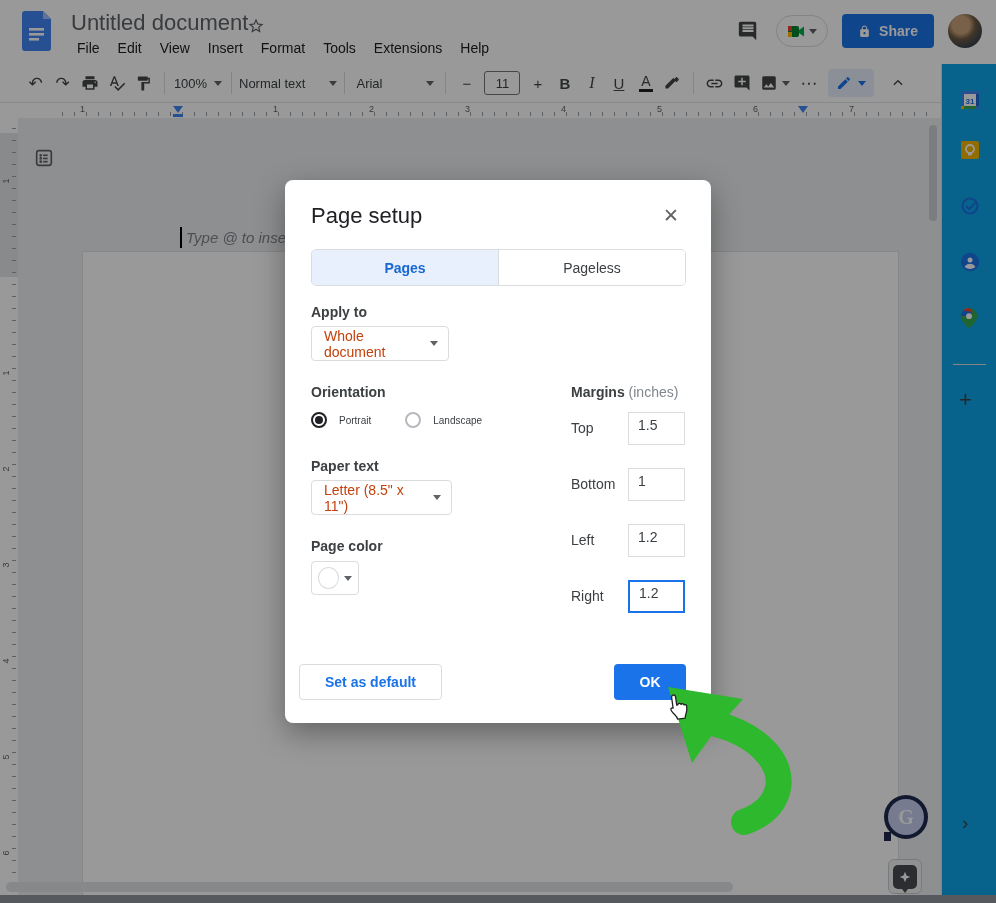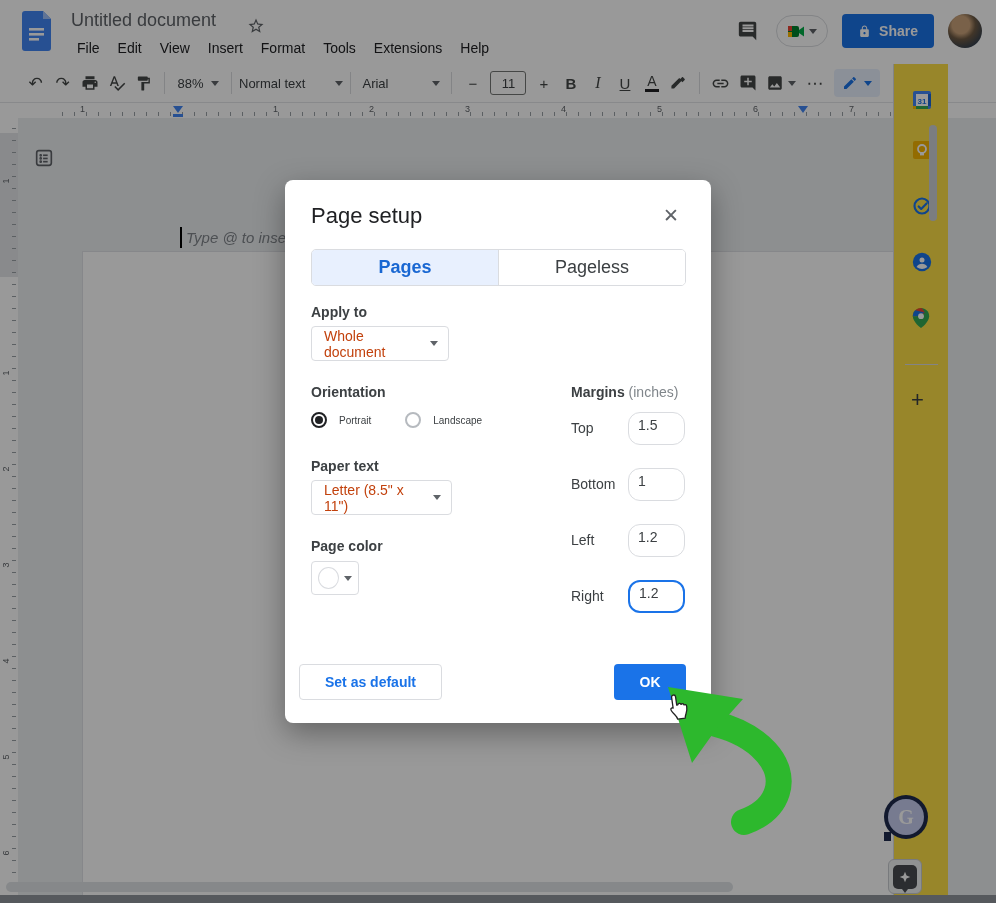--- a/index.html
+++ b/index.html
@@ -3,21 +3,21 @@
 <meta charset="utf-8">
 <style>
   * { box-sizing: border-box; }
   html,body { margin:0; padding:0; width:996px; height:903px; overflow:hidden;
               font-family:"Liberation Sans", sans-serif; background:#fff; }
   svg { display:block; }
 
   
   .topbar { position:absolute; left:0; top:0; width:996px; height:64px; background:#fff; z-index:1; }
   .docs-logo { position:absolute; left:22px; top:11px; width:29px; height:40px; cursor:pointer; }
-  .doc-title { position:absolute; left:71px; top:10px; font-size:18px; color:#5f6368; }
+  .doc-title { position:absolute; left:71px; top:10px; font-size:22px; color:#5f6368; }
   .star-btn { position:absolute; left:242px; top:12px; width:20px; height:20px; }
   .menubar { position:absolute; left:70px; top:38px; display:flex; gap:4px; }
   .menu-item { font-size:14px; color:#202124; padding:2px 7px; border-radius:4px; cursor:pointer; }
   .top-right { position:absolute; right:14px; top:14px; display:flex; align-items:center; gap:14px; }
   .icon-btn { width:28px; height:28px; display:flex; align-items:center; justify-content:center; cursor:pointer; }
   .meet-pill { width:52px; height:32px; border:1px solid #dadce0; border-radius:16px;
                display:flex; align-items:center; justify-content:center; gap:4px; cursor:pointer; background:#fff; }
   .share-btn { height:34px; padding:0 16px; background:#1a73e8; color:#fff; border:none; border-radius:4px;
                font-size:14px; font-weight:bold; display:flex; align-items:center; gap:8px; cursor:pointer; }
   .avatar { width:34px; height:34px; border-radius:50%;
@@ -54,21 +54,21 @@
   .vrnum { position:absolute; left:3px; font-size:9px; color:#5f6368; transform:rotate(-90deg); }
   .paper { position:absolute; left:82px; top:133px; width:817px; height:770px; background:#fff; border:1px solid #e0e2e6; }
   .outline-btn { position:absolute; left:30px; top:144px; width:27px; height:27px; display:flex; align-items:center; justify-content:center; cursor:pointer; }
   .type-cursor { position:absolute; left:180px; top:227px; width:2px; height:21px; background:#000; }
   .placeholder { position:absolute; left:186px; top:229px; font-size:15px; font-style:italic; color:#80868b; white-space:nowrap; }
   .vscroll { position:absolute; left:929px; top:125px; width:8px; height:96px; border-radius:4px; background:#cdd1d6; cursor:pointer; }
   .hscroll { position:absolute; left:6px; top:882px; width:727px; height:10px; border-radius:5px; background:#dfe3e7; cursor:pointer; z-index:2; }
   .bottom-strip { position:absolute; left:0; top:895px; width:996px; height:8px; background:#8f959b; z-index:2; }
 
   
-  .rightbar { position:absolute; left:893px; top:64px; width:55px; height:831px; background:#fde047;
+  .rightbar { position:absolute; left:941px; top:64px; width:55px; height:831px; background:#0ea5e9;
               border-left:1px solid #dadce0; z-index:1; }
   .side-item { position:absolute; left:18px; width:20px; height:20px; cursor:pointer; }
   .side-divider { position:absolute; left:11px; width:33px; height:1px; background:#dadce0; }
   .side-plus { position:absolute; left:17px; font-size:22px; color:#3c4043; cursor:pointer; line-height:1; }
   .side-expand { position:absolute; left:20px; top:748px; font-size:19px; color:#3c4043; cursor:pointer; }
 
   
   .grammarly { position:absolute; left:884px; top:795px; width:44px; height:44px; border-radius:50%;
                background:#1e2b4d; z-index:1; cursor:pointer; }
   .grammarly .inner { position:absolute; inset:4px; border-radius:50%; background:#c6cdf0;
@@ -85,39 +85,39 @@
 
   
   .backdrop { position:absolute; inset:0; background:rgba(0,0,0,0.40); z-index:40; }
   .dialog { position:absolute; left:285px; top:180px; width:426px; height:543px; background:#fff;
             border-radius:8px; box-shadow:0 10px 30px rgba(0,0,0,.35); z-index:50; }
   .dlg-title { position:absolute; left:26px; top:23px; font-size:22px; color:#202124; }
   .dlg-close-btn { position:absolute; left:375px; top:24px; width:22px; height:22px; font-size:19px; color:#5f6368;
                    display:flex; align-items:center; justify-content:center; cursor:pointer; }
   .tabs { position:absolute; left:26px; top:69px; width:375px; height:37px; border:1px solid #dadce0;
           border-radius:5px; display:flex; overflow:hidden; }
-  .tab { flex:1; display:flex; align-items:center; justify-content:center; font-size:18px; font-weight:bold; cursor:pointer; }
+  .tab { flex:1; display:flex; align-items:center; justify-content:center; font-size:14px; font-weight:bold; cursor:pointer; }
   .tab.active { background:#e8f0fe; color:#1967d2; }
   .tab.inactive { background:#fff; color:#3c4043; border-left:1px solid #dadce0; font-weight:normal; }
   .fld-label { position:absolute; font-size:14px; font-weight:bold; color:#3c4043; }
   .fld-label .unit { font-weight:normal; color:#80868b; }
   .dropdown { position:absolute; height:35px; border:1px solid #dadce0; border-radius:4px; background:#fff;
               display:flex; align-items:center; padding:0 10px 0 12px; gap:10px; cursor:pointer; }
   .dropdown .val { font-size:14px; color:#c2410c; }
   .radio-row { position:absolute; left:26px; top:232px; display:flex; align-items:center; gap:34px; }
   .radio-opt { display:flex; align-items:center; gap:12px; cursor:pointer; }
   .radio-dot { width:16px; height:16px; border-radius:50%; border:2px solid #202124; position:relative; }
   .radio-dot.on:after { content:""; position:absolute; inset:2px; border-radius:50%; background:#202124; }
   .radio-dot.off { border-color:#b6babf; }
   .radio-lbl { font-size:10px; color:#3c4043; }
   .color-chip { position:absolute; left:26px; top:381px; width:48px; height:34px; border:1px solid #dadce0;
                 border-radius:4px; display:flex; align-items:center; padding:0 6px; gap:5px; cursor:pointer; background:#fff; }
   .color-circle { width:22px; height:22px; border-radius:50%; border:1px solid #dadce0; background:#fff; }
   .mrow-label { position:absolute; left:286px; width:56px; font-size:14px; color:#3c4043; line-height:33px; }
-  .minput { position:absolute; left:343px; width:57px; height:33px; border:1px solid #dadce0; border-radius:12px;
+  .minput { position:absolute; left:343px; width:57px; height:33px; border:1px solid #dadce0; border-radius:0;
             font-size:14px; color:#3c4043; padding:0 0 8px 9px; font-family:"Liberation Sans", sans-serif; outline:none; background:#fff; }
   .minput.focused { border:2px solid #1a73e8; }
   .dlg-btn { position:absolute; top:484px; height:36px; border:1px solid #dadce0; border-radius:4px; background:#fff;
              color:#1a73e8; font-size:14px; font-weight:bold; cursor:pointer; font-family:"Liberation Sans", sans-serif; }
   .dlg-btn.primary { background:#1a73e8; color:#fff; border:none; }
 
   
   .annotation-layer { position:absolute; inset:0; z-index:60; pointer-events:none; }
 </style>
 </head>
@@ -185,25 +185,25 @@
         <path d="M12.45 16h2.09L9.43 3H7.57L2.46 16h2.09l1.12-3h5.64l1.14 3zm-6.02-5L8.5 5.48 10.57 11H6.43zm15.16.59l-8.09 8.09L9.83 16l-1.41 1.41 5.09 5.09L23 13l-1.41-1.41z"></path>
       </svg>
   </div>
   <div class="tbtn">
     <svg width="17" height="17" viewBox="0 0 24 24" fill="#444746">
         <path d="M18 4V3c0-.55-.45-1-1-1H5c-.55 0-1 .45-1 1v4c0 .55.45 1 1 1h12c.55 0 1-.45 1-1V6h1v4H9v11c0 .55.45 1 1 1h2c.55 0 1-.45 1-1v-9h8V4h-3z"></path>
       </svg>
   </div>
   <div class="tsep"></div>
   <div class="tbtn" style="min-width:52px; gap:7px">
-    <span class="ttext">88%</span>
+    <span class="ttext">100%</span>
       <span class="caret"></span>
   </div>
   <div class="tsep"></div>
-  <div class="tbtn" style="min-width:96px; gap:30px">
+  <div class="tbtn" style="min-width:96px; gap:24px">
     <span class="ttext">Normal text</span>
       <span class="caret"></span>
   </div>
   <div class="tsep"></div>
   <div class="tbtn" style="min-width:86px; justify-content:space-between; padding:0 4px">
     <span class="ttext">Arial</span>
       <span class="caret"></span>
   </div>
   <div class="tsep"></div>
   <div class="tbtn tglyph" style="font-size:15px">−</div>

